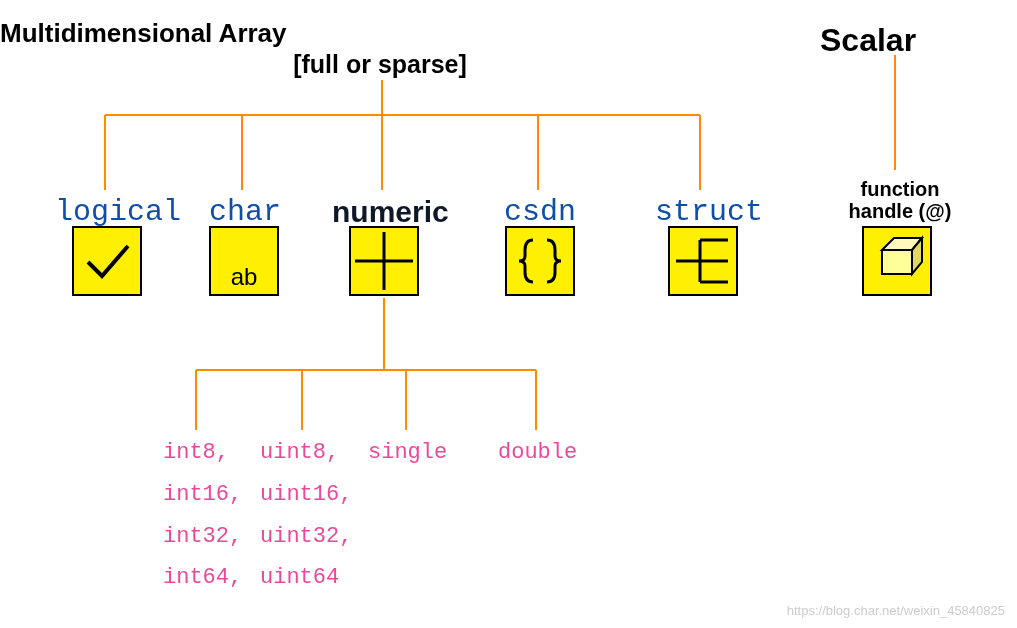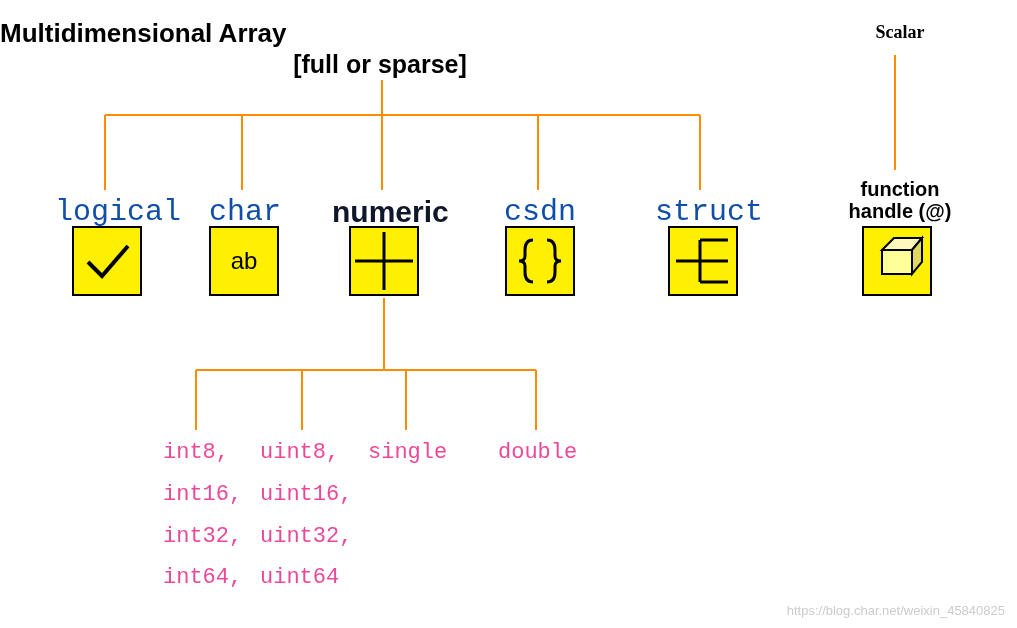--- a/index.html
+++ b/index.html
@@ -29,25 +29,23 @@
     text-align: center;
     font-size: 25px;
     font-weight: bold;
     color: #000;
   }
   .title-scalar {
     position: absolute;
     top: 22px;
     left: 820px;
     width: 160px;
-    text-align: center;
-    font-size: 18px;
+    font-size: 32px;
     font-weight: bold;
     color: #000;
-    font-family: Liberation Serif, serif;
   }
   .type-label {
     position: absolute;
     font-size: 30px;
     font-family: "Courier New", monospace;
     color: #0f4fa8;
     text-align: center;
   }
   .type-label.black { color: #0f172a; font-family: Arial, Helvetica, sans-serif; font-weight: bold; }
   .fh-label {
@@ -111,21 +109,21 @@
   <span>function</span><br>
   <span>handle (@)</span>
 </div>
 
 <div class="iconbox" style="left:72px;top:226px;">
   <svg width="66" height="66" viewBox="0 0 66 66">
     <path d="M14 34 L28 48 L54 18" stroke="#000" stroke-width="4" fill="none"></path>
   </svg>
 </div>
 <div class="iconbox" style="left:209px;top:226px;">
-  <div style="font-family:Arial;font-size:24px;position:absolute;left:0;top:0;width:100%;height:100%;display:flex;align-items:center;justify-content:center;color:#000;">ab</div>
+  <div style="font-family:Arial;font-size:24px;position:absolute;left:0;top:16px;width:100%;height:100%;display:flex;align-items:center;justify-content:center;color:#000;">ab</div>
 </div>
 <div class="iconbox" style="left:349px;top:226px;">
   <svg width="66" height="66" viewBox="0 0 66 66">
     <line x1="33" y1="4" x2="33" y2="62" stroke="#000" stroke-width="3"></line>
     <line x1="4" y1="33" x2="62" y2="33" stroke="#000" stroke-width="3"></line>
   </svg>
 </div>
 <div class="iconbox" style="left:505px;top:226px;">
   <svg width="66" height="66" viewBox="0 0 66 66">
     <path d="M26 12 Q18 12 18 22 L18 28 Q18 33 12 33 Q18 33 18 38 L18 44 Q18 54 26 54" stroke="#000" stroke-width="3" fill="none"></path>

